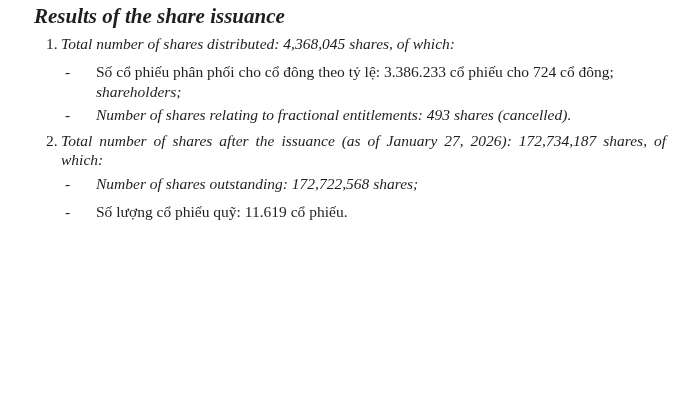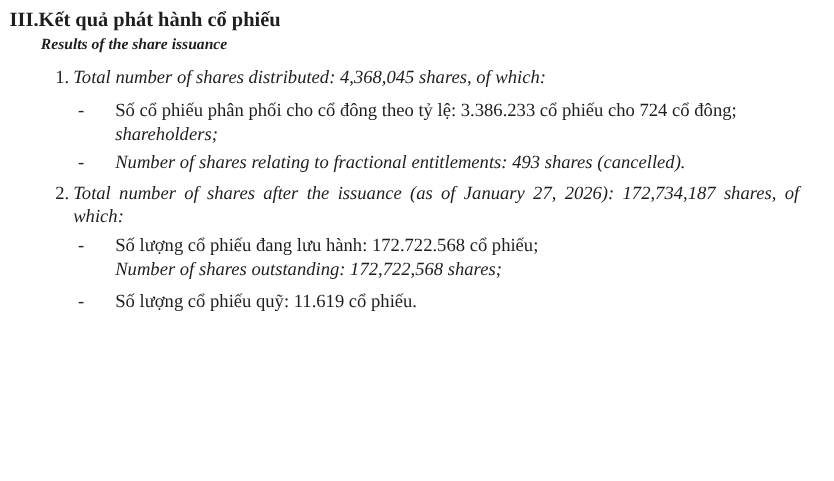--- a/index.html
+++ b/index.html
@@ -14,21 +14,21 @@
     overflow: hidden;
     box-sizing: border-box;
     padding: 6px 18px 0 8px;
   }
   .heading { font-weight: bold; font-size: 17px; line-height: 21px; }
   .h-num { display: inline-block; }
   .h-title { display: inline-block; }
   .subheading {
     font-weight: bold;
     font-style: italic;
-    font-size: 13px;
+    font-size: 21px;
     line-height: 20px;
     margin-left: 26px;
     margin-bottom: 8px;
   }
   .vi { line-height: 20px; }
   .en { font-style: italic; line-height: 19px; }
   .just { text-align: justify; text-align-last: justify; }
   .row { display: flex; align-items: flex-start; }
   .item { margin-left: 38px; }
   .item > .row > .num { width: 15px; flex: 0 0 15px; line-height: 20px; }
@@ -39,23 +39,20 @@
   .mt8 { margin-top: 8px; }
   .mt6 { margin-top: 6px; }
   .mt5 { margin-top: 5px; }
   .mt4 { margin-top: 4px; }
 </style>
 </head>
 <body>
 
 <div class="page">
 
-  <div class="heading">
-    <span class="h-num">III.</span><span class="h-title">Kết quả phát hành cổ phiếu</span>
-  </div>
   <div class="subheading">Results of the share issuance</div>
 
   <div class="item">
     <div class="row">
       <span class="num">1.</span>
       <div class="txt">
         <div class="en">Total number of shares distributed: 4,368,045 shares, of which:</div>
       </div>
     </div>
 
@@ -80,21 +77,20 @@
       <span class="num">2.</span>
       <div class="txt">
         <div class="en just">Total number of shares after the issuance (as of January 27, 2026): 172,734,187 shares, of</div>
         <div class="en">which:</div>
       </div>
     </div>
 
     <div class="sub mt5">
       <span class="dash">-</span>
       <div class="txt">
-        <div class="vi">Số lượng cổ phiếu đang lưu hành: 172.722.568 cổ phiếu;</div>
         <div class="en">Number of shares outstanding: 172,722,568 shares;</div>
       </div>
     </div>
 
     <div class="sub mt8">
       <span class="dash">-</span>
       <div class="txt">
         <div class="vi">Số lượng cổ phiếu quỹ: 11.619 cổ phiếu.</div>
       </div>
     </div>

